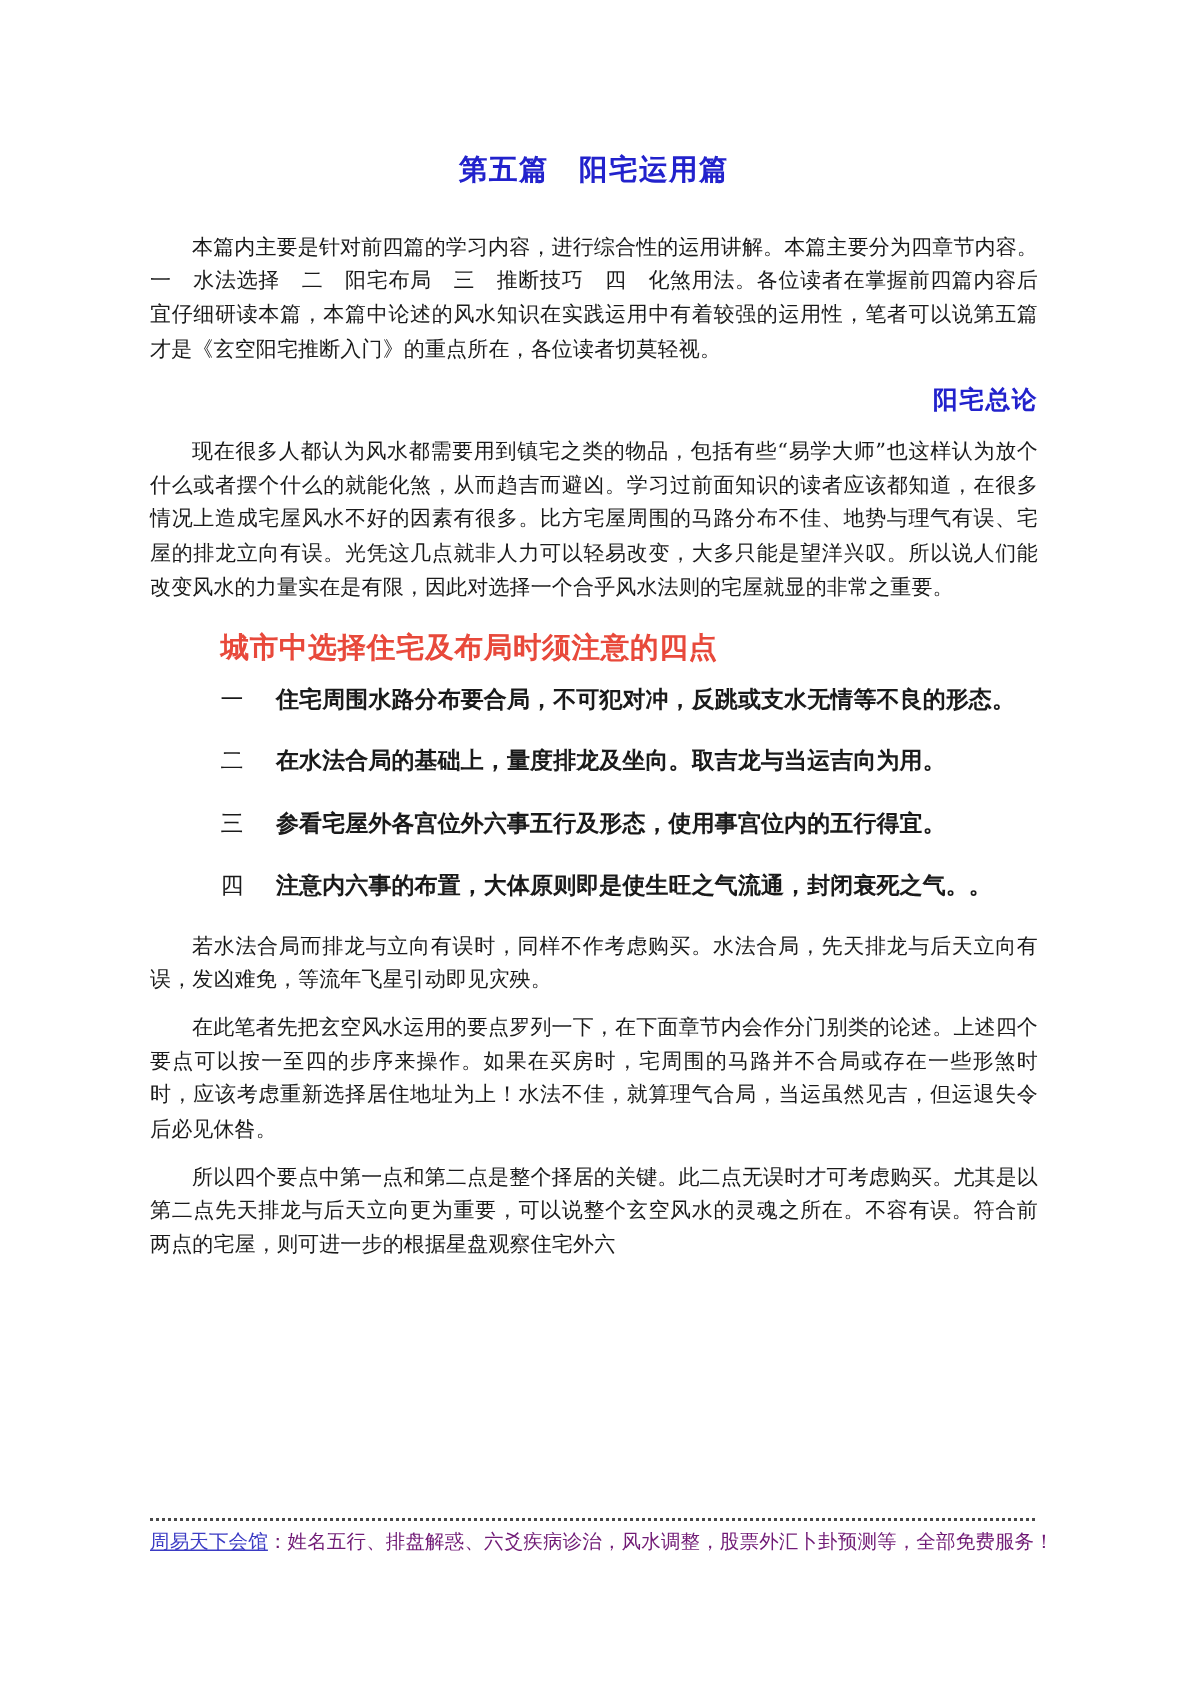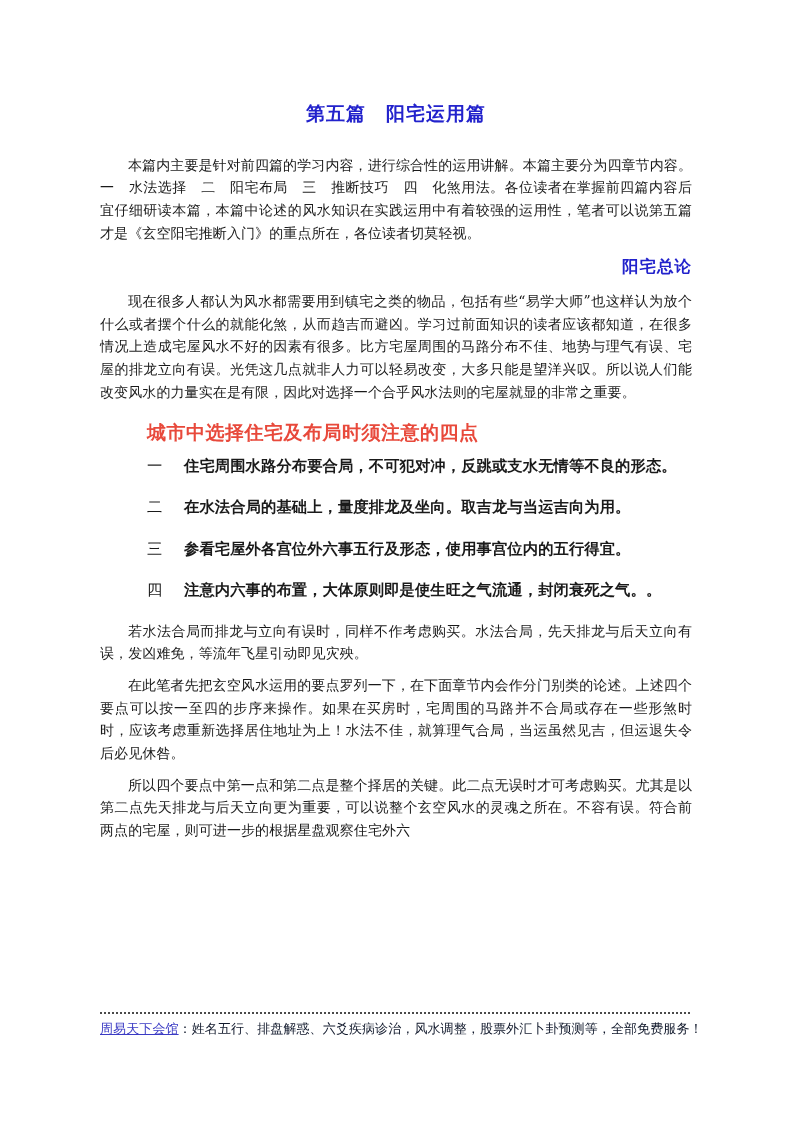--- a/index.html
+++ b/index.html
@@ -128,21 +128,21 @@
     line-height: 1.5;
     white-space: nowrap;
     letter-spacing: 0.1px;
   }
 
   .footer-link {
     color: #3b3bc4;
   }
 
   .footer-rest {
-    color: #0f172a;
+    color: #701a75;
   }
 </style>
 </head>
 <body>
 
 <div class="page">
 
   <div class="content">
 
     <h1 class="doc-title">第五篇　阳宅运用篇</h1>

